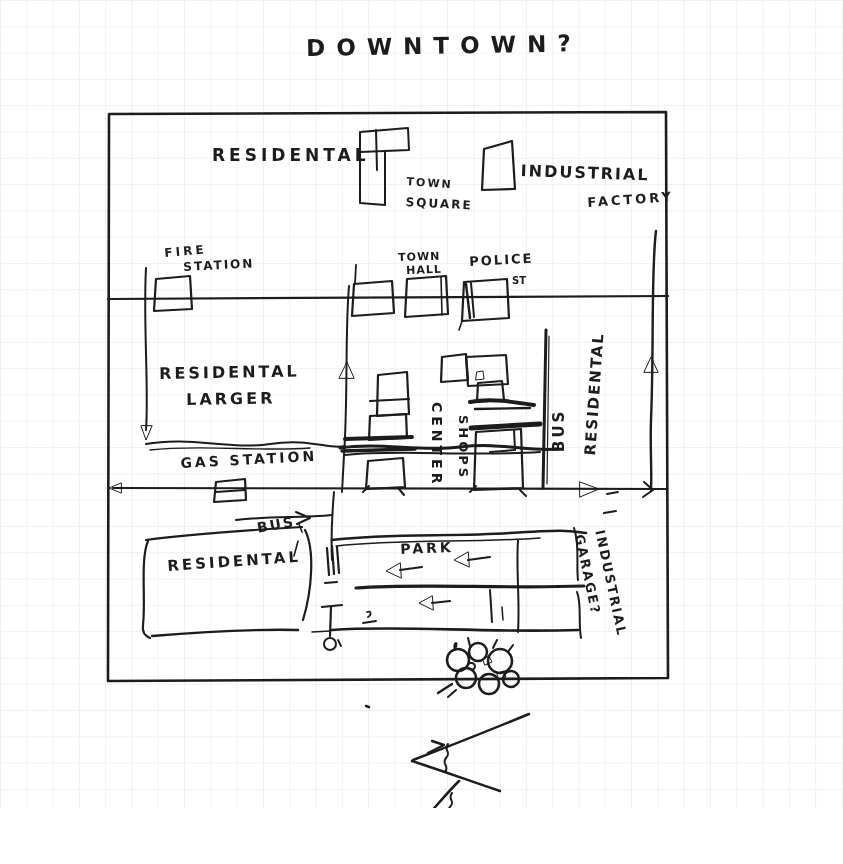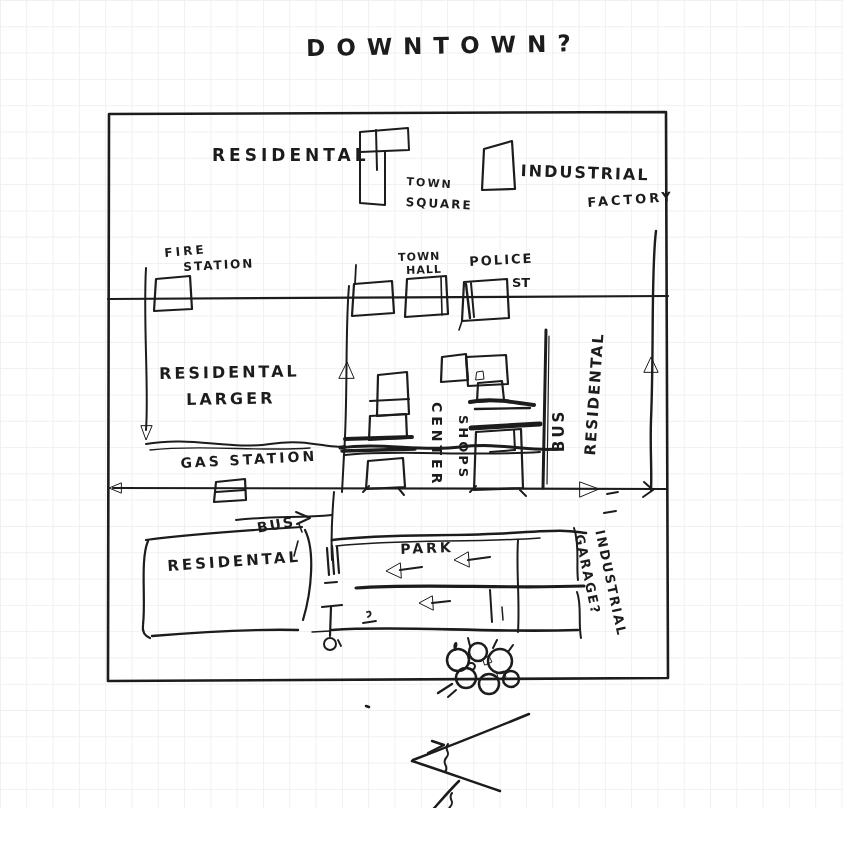--- a/index.html
+++ b/index.html
@@ -226,21 +226,21 @@
   <div class="lbl" style="left:521px; top:163px; font-size:16px; letter-spacing:2px; transform:rotate(2deg);">INDUSTRIAL</div>
   <div class="lbl" style="left:587px; top:196px; font-size:13px; letter-spacing:3px; transform:rotate(-4deg);">FACTORY</div>
 
   <div class="lbl" style="left:164px; top:247px; font-size:12px; letter-spacing:3px; transform:rotate(-5deg);">FIRE</div>
   <div class="lbl" style="left:183px; top:261px; font-size:12px; letter-spacing:2px; transform:rotate(-3deg);">STATION</div>
 
   <div class="lbl" style="left:398px; top:252px; font-size:11px; letter-spacing:1px; transform:rotate(-2deg);">TOWN</div>
   <div class="lbl" style="left:406px; top:265px; font-size:11px; letter-spacing:1px; transform:rotate(-2deg);">HALL</div>
 
   <div class="lbl" style="left:469px; top:255px; font-size:13px; letter-spacing:2px; transform:rotate(-3deg);">POLICE</div>
-  <div class="lbl" style="left:512px; top:276px; font-size:13px;">ST</div>
+  <div class="lbl" style="left:512px; top:276px; font-size:10px;">ST</div>
 
   <div class="lbl" style="left:159px; top:366px; font-size:16px; letter-spacing:3px; transform:rotate(-1deg);">RESIDENTAL</div>
   <div class="lbl" style="left:186px; top:392px; font-size:16px; letter-spacing:3px; transform:rotate(-1deg);">LARGER</div>
 
   <div class="lbl" style="left:444px; top:402px; font-size:14px; letter-spacing:4px; transform:rotate(90deg);">CENTER</div>
   <div class="lbl" style="left:470px; top:415px; font-size:13px; letter-spacing:3px; transform:rotate(90deg);">SHOPS</div>
 
   <div class="lbl" style="left:552px; top:452px; font-size:15px; letter-spacing:3px; transform:rotate(-90deg);">BUS</div>
   <div class="lbl" style="left:583px; top:455px; font-size:15px; letter-spacing:2px; transform:rotate(-86deg);">RESIDENTAL</div>
 

